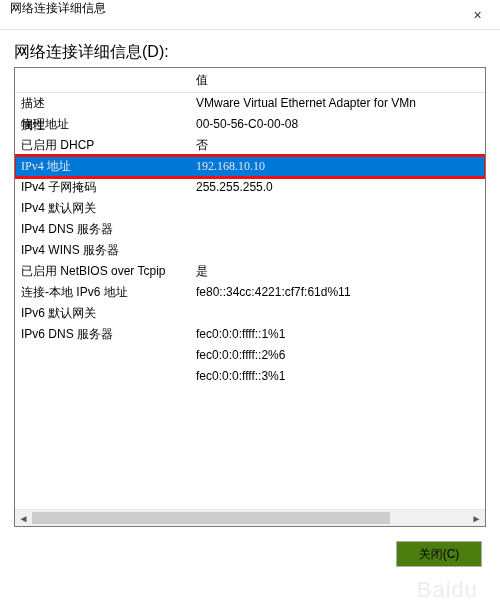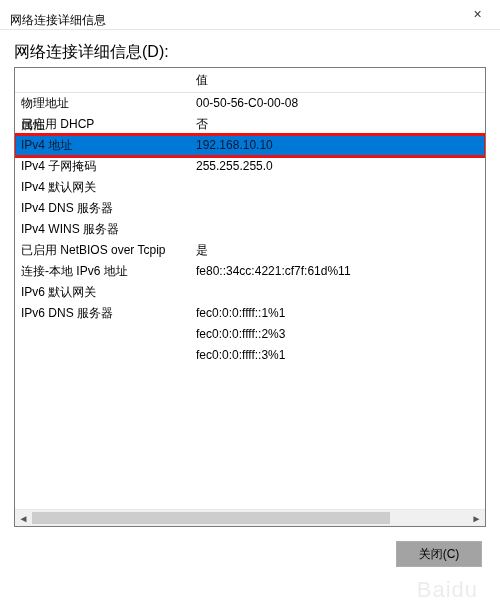--- a/index.html
+++ b/index.html
@@ -10,21 +10,21 @@
     color: #000;
     background: #fff;
     width: 500px;
     height: 613px;
     overflow: hidden;
     position: relative;
   }
   .titlebar {
     height: 30px;
     display: flex;
-    align-items: flex-end;
+    align-items: flex-start;
     border-bottom: 1px solid #e5e5e5;
     padding-left: 10px;
     font-size: 12px;
   }
   .titlebar-title { flex: 1; }
   .close-btn {
     width: 45px; height: 30px;
     display: flex; align-items: center; justify-content: center;
     font-size: 14px; color: #333;
   }
@@ -53,23 +53,23 @@
   .rows { flex: 1; overflow: hidden; }
   .row {
     display: flex;
     height: 21px; line-height: 21px;
     font-size: 12px;
     white-space: nowrap;
   }
   .row .cell-prop { width: 175px; padding-left: 6px; overflow: hidden; text-overflow: clip; }
   .row .cell-val  { flex: 1; padding-left: 6px; overflow: hidden; text-overflow: clip; }
   .row.selected {
-    background: #0078d7; color: #0f172a;
+    background: #0078d7; color: #e5e5e5;
     outline: 3px solid #e11; outline-offset: -1px;
-    position: relative; z-index: 1;
+    position: relative; z-index: 1; font-family: Liberation Serif, serif;
   }
   .extra-vals .row .cell-prop { visibility: hidden; }
   
   .hscroll {
     height: 17px;
     display: flex; align-items: stretch;
     background: #f0f0f0;
     border-top: 1px solid #e9e9e9;
   }
   .hscroll .arrow {
@@ -82,21 +82,21 @@
     position: absolute; top: 2px; bottom: 2px; left: 0;
     width: 82%; background: #cdcdcd; border-radius: 0;
   }
   .button-row {
     display: flex; justify-content: flex-end;
     padding: 14px 4px 0 0;
   }
   .btn {
     min-width: 86px; height: 26px;
     border: 1px solid #adadad;
-    background: #a3a3a3;
+    background: #4d7c0f;
     font-size: 12px;
     font-family: inherit;
     padding: 0 12px;
   }
   .watermark {
     position: absolute; right: 22px; bottom: 10px;
     font-size: 22px; color: rgba(0,0,0,0.08);
     font-weight: normal; letter-spacing: 1px;
     pointer-events: none;
     filter: blur(0.5px);
@@ -114,20 +114,24 @@
 
 <div class="content-wrap">
   <div class="label-top">网络连接详细信息(D):</div>
 
   <div class="listbox">
     <div class="header-row">
       <div class="col-prop">属性</div>
       <div class="col-val">值</div>
     </div>
     <div class="rows" id="rows">
+        <div class="row">
+          <div class="cell-prop">描述</div>
+          <div class="cell-val">VMware Virtual Ethernet Adapter for VMn</div>
+        </div>
         <div class="row">
           <div class="cell-prop">物理地址</div>
           <div class="cell-val">00-50-56-C0-00-08</div>
         </div>
         <div class="row">
           <div class="cell-prop">已启用 DHCP</div>
           <div class="cell-val">否</div>
         </div>
         <div class="row selected">
           <div class="cell-prop">IPv4 地址</div>
@@ -161,21 +165,21 @@
           <div class="cell-prop">IPv6 默认网关</div>
           <div class="cell-val"></div>
         </div>
         <div class="row">
           <div class="cell-prop">IPv6 DNS 服务器</div>
           <div class="cell-val">fec0:0:0:ffff::1%1</div>
         </div>
         <div class="extra-vals">
           <div class="row">
             <div class="cell-prop"></div>
-            <div class="cell-val">fec0:0:0:ffff::2%3</div>
+            <div class="cell-val">fec0:0:0:ffff::2%6</div>
           </div>
           <div class="row">
             <div class="cell-prop"></div>
             <div class="cell-val">fec0:0:0:ffff::3%1</div>
           </div>
         </div>
       </div>
     <div class="hscroll">
       <div class="arrow">◄</div>
       <div class="track">

